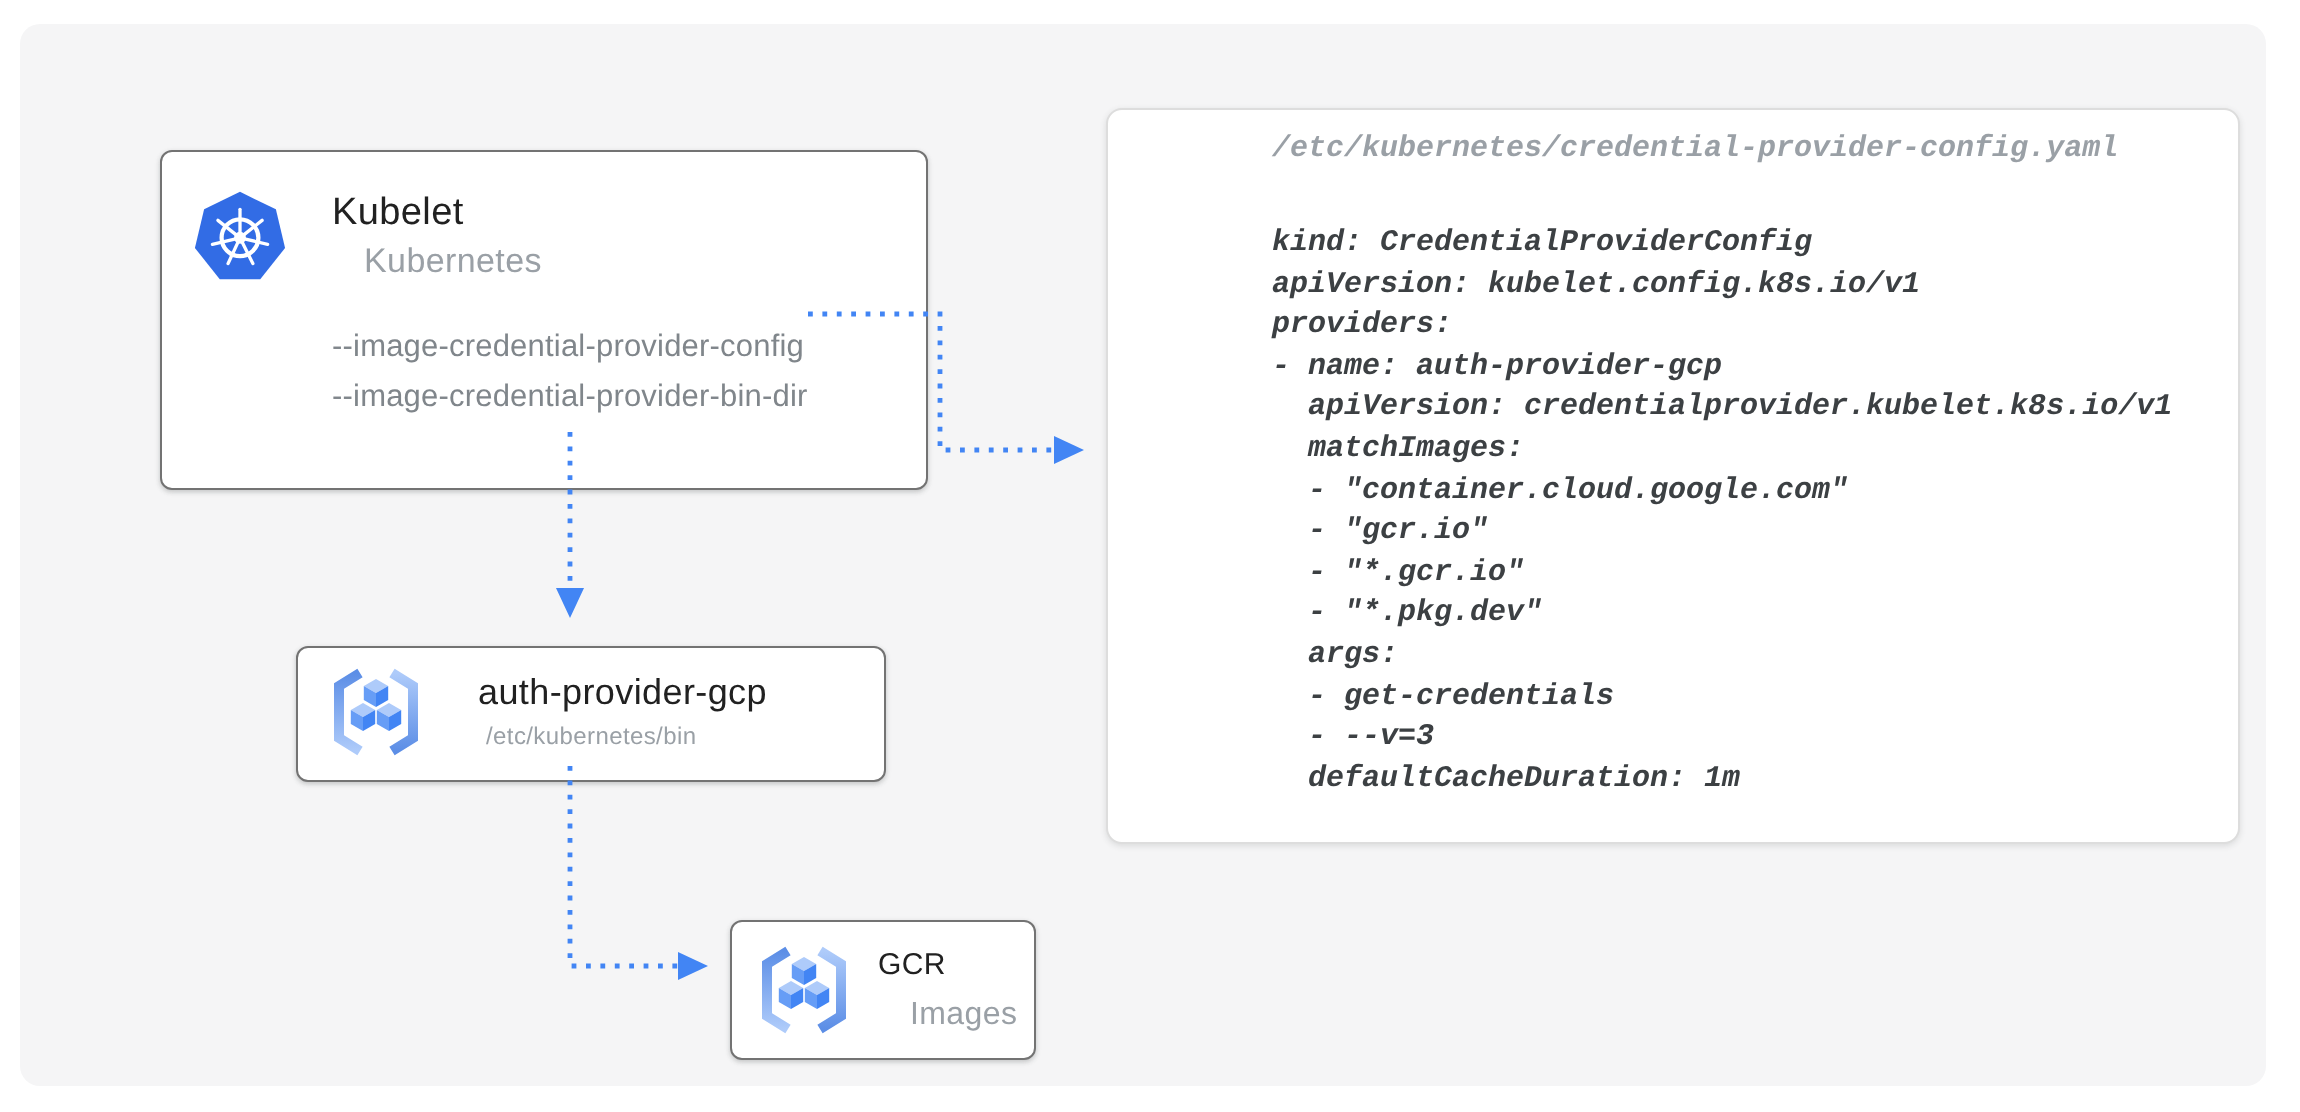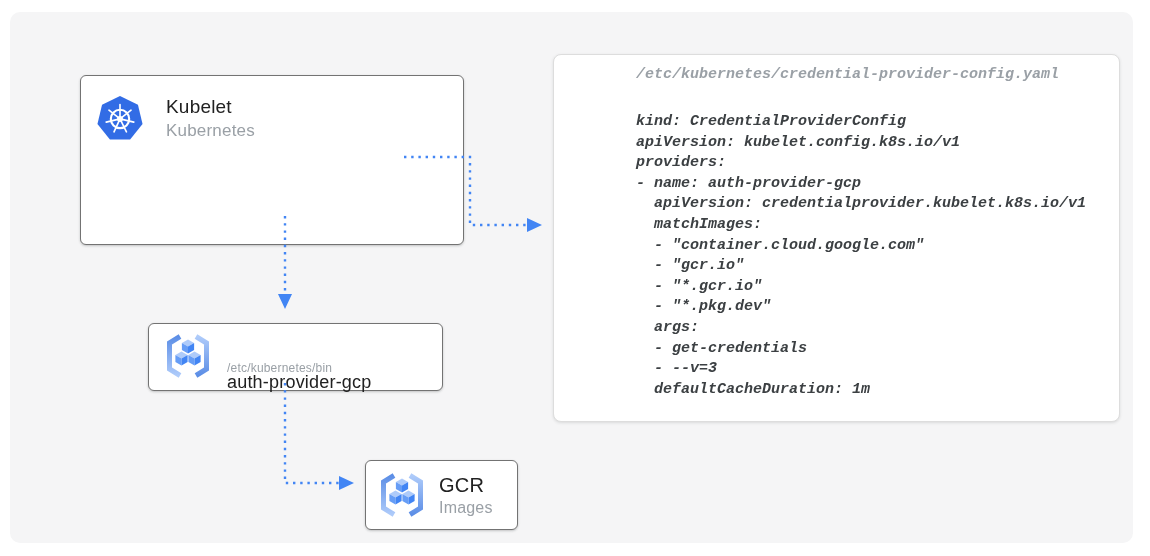--- a/index.html
+++ b/index.html
@@ -36,27 +36,27 @@
   .node-icon{position:absolute;display:block;}
   .k8s-icon{left:16px;top:19px;width:46px;height:46px;}
   .auth-icon{left:15px;top:8px;width:48px;height:48px;}
   .gcr-icon{left:12px;top:10px;width:48px;height:48px;}
   .node-title{
     position:absolute;font-size:19px;color:var(--title-color);
     letter-spacing:.2px;white-space:nowrap;
   }
   .node-subtitle{
     position:absolute;font-size:17px;color:var(--subtitle-color);
-    letter-spacing:.2px;white-space:nowrap;
+    letter-spacing:.2px;white-space:nowrap;margin-left:16px;
   }
   .card-kubelet .node-title{left:85px;top:20px;}
   .card-kubelet .node-subtitle{left:85px;top:45px;}
-  .card-auth .node-title{left:78px;top:12px;font-size:18px;margin-top:36px;}
+  .card-auth .node-title{left:90px;top:12px;font-size:18px;}
   .card-auth .node-subtitle{left:78px;top:37px;font-size:12px;}
-  .card-gcr .node-title{left:73px;top:13px;font-size:20px;}
+  .card-gcr .node-title{left:73px;top:13px;font-size:15px;}
   .card-gcr .node-subtitle{left:73px;top:38px;font-size:16px;}
   .flags{
     position:absolute;left:85px;top:85px;
     font-size:15.5px;line-height:25px;color:var(--flag-color);
     letter-spacing:.1px;white-space:nowrap;
   }
   .code-panel{
     position:absolute;left:543px;top:42px;width:567px;height:368px;
     background:#ffffff;border:1px solid #DDDDDD;border-radius:8px;
     box-shadow:0 1px 3px rgba(60,64,67,.14);
@@ -102,20 +102,24 @@
         <line x1="50" y1="52" x2="64" y2="80"></line>
         <line x1="50" y1="52" x2="37" y2="80"></line>
         <line x1="50" y1="52" x2="20" y2="59"></line>
         <line x1="50" y1="52" x2="26" y2="33"></line>
       </g>
       <circle class="wheel" cx="50" cy="52" r="20" stroke-width="4.6"></circle>
       <circle class="hub" cx="50" cy="52" r="6.5"></circle>
     </svg>
     <div class="node-title">Kubelet</div>
     <div class="node-subtitle">Kubernetes</div>
+    <div class="flags">
+      <div>--image-credential-provider-config</div>
+      <div>--image-credential-provider-bin-dir</div>
+    </div>
   </div>
 
   <div class="card card-auth">
     <svg class="node-icon auth-icon" viewBox="0 0 48 48">
       <defs>
         <linearGradient id="gbl" x1="0" y1="0" x2="0" y2="1">
           <stop offset="0" stop-color="var(--bracket-dark, #5C8EE6)"></stop>
           <stop offset="1" stop-color="var(--bracket-light, #AECBFA)"></stop>
         </linearGradient>
         <linearGradient id="gbr" x1="0" y1="0" x2="0" y2="1">

